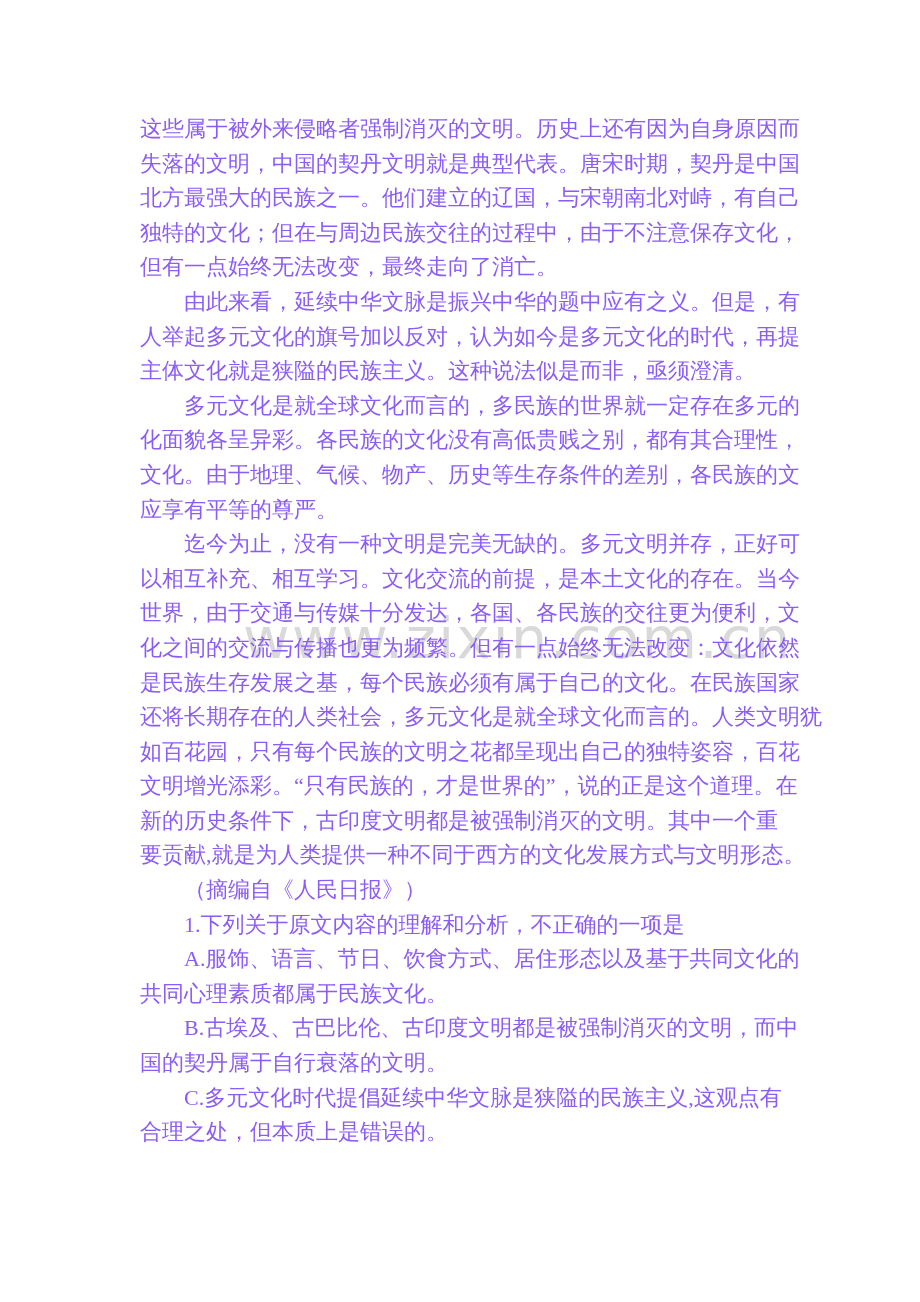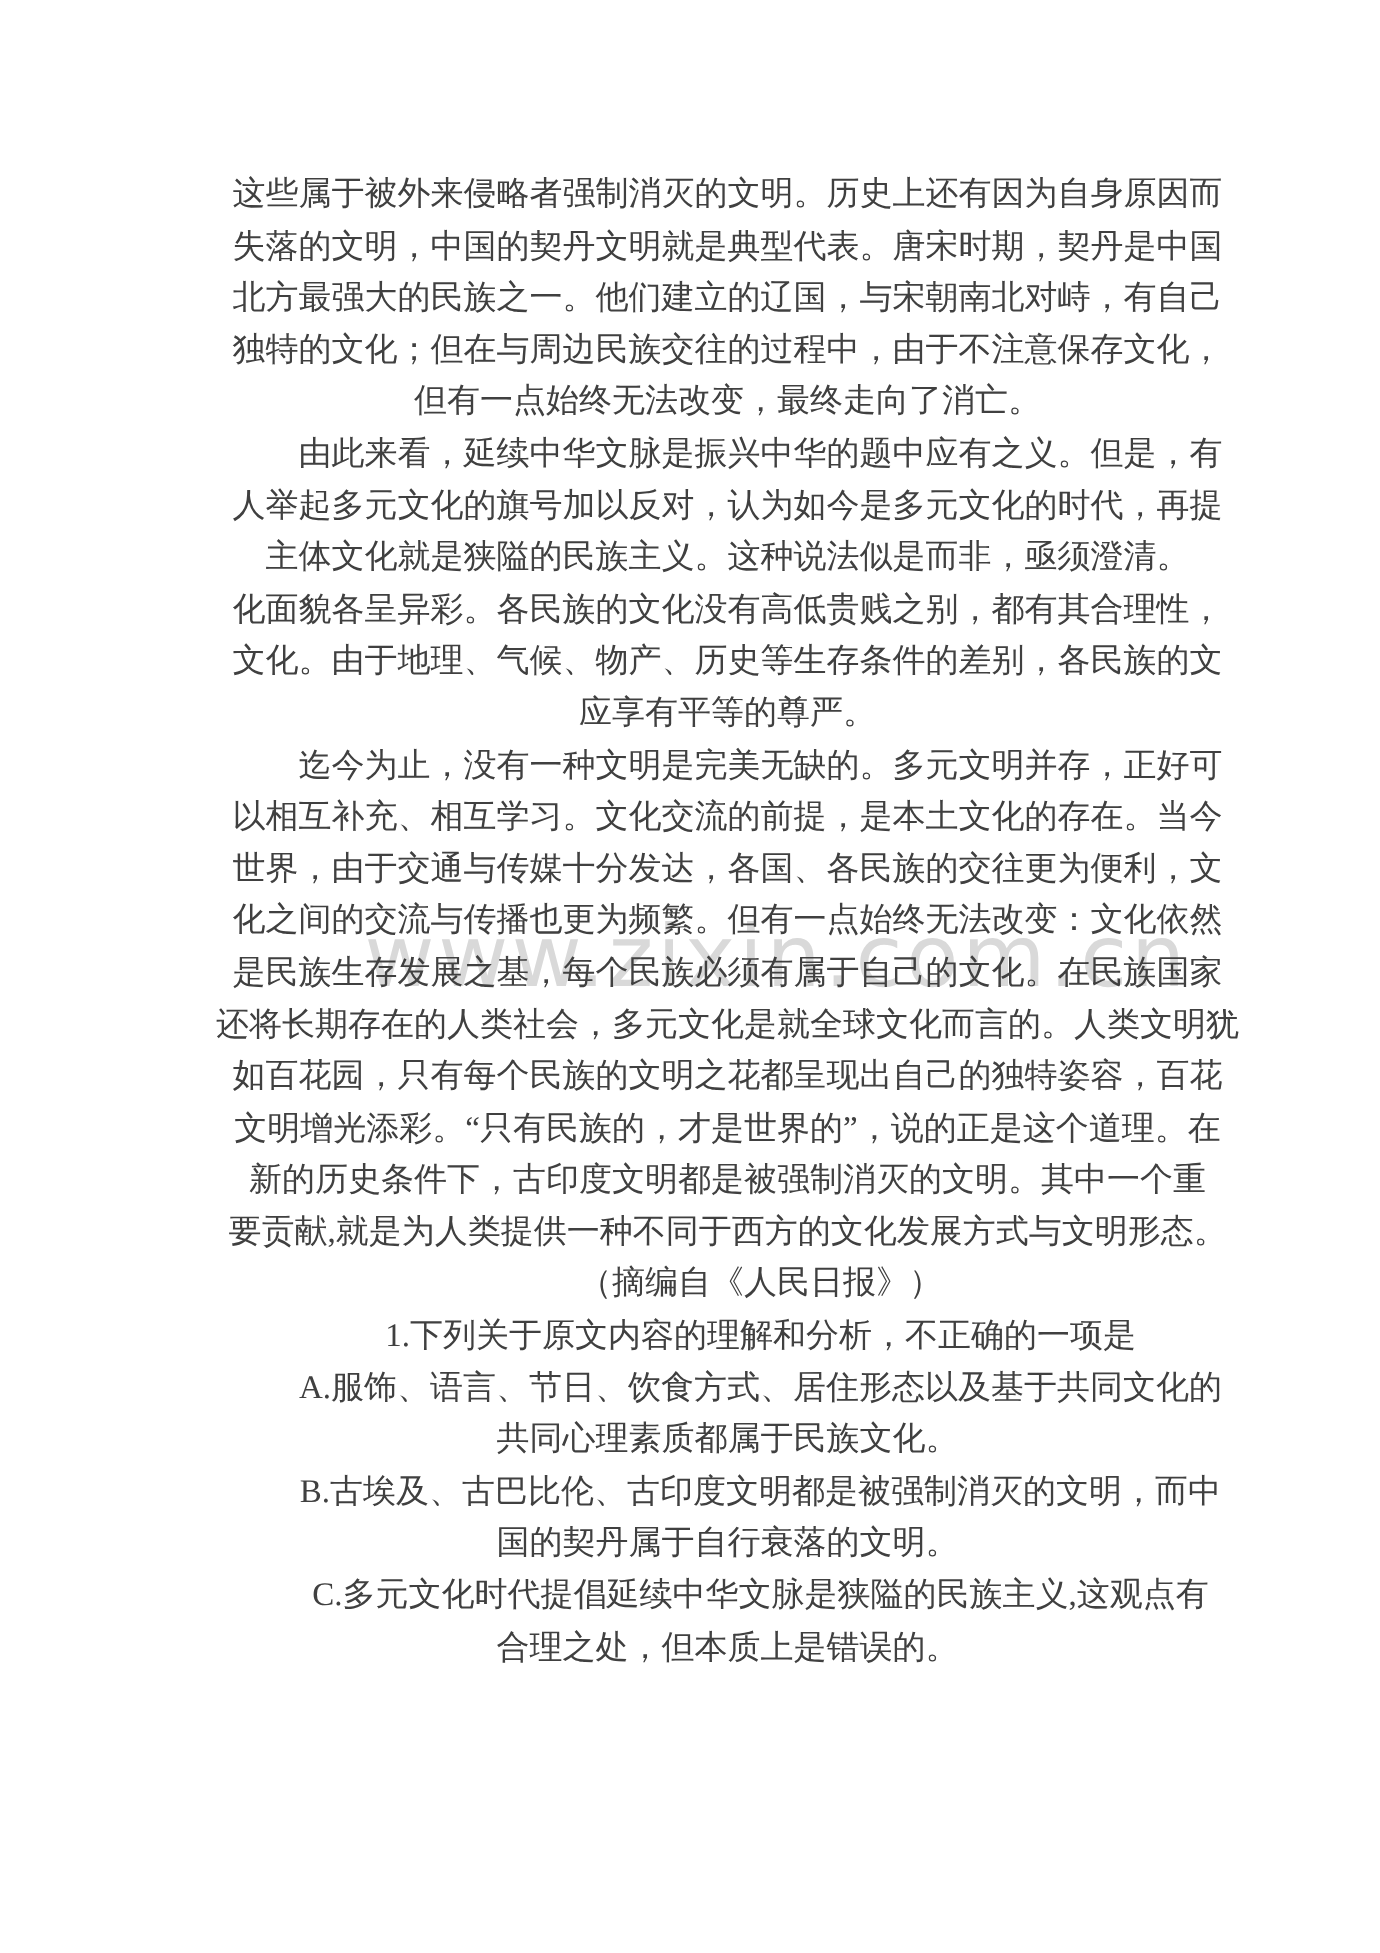--- a/index.html
+++ b/index.html
@@ -44,29 +44,30 @@
   }
   .line.indent {
     padding-left: 44px;
   }
 </style>
 </head>
 <body>
 
 <div class="page">
   <div class="watermark" style="color: rgb(217, 217, 217);">www.zixin.com.cn</div>
-  <div class="content" style="color: #404040; text-align: center;">
+  <div class="content" style="color: #8b5cf6;">
       <div class="line">这些属于被外来侵略者强制消灭的文明。历史上还有因为自身原因而</div>
       <div class="line">失落的文明，中国的契丹文明就是典型代表。唐宋时期，契丹是中国</div>
       <div class="line">北方最强大的民族之一。他们建立的辽国，与宋朝南北对峙，有自己</div>
       <div class="line">独特的文化；但在与周边民族交往的过程中，由于不注意保存文化，</div>
       <div class="line">但有一点始终无法改变，最终走向了消亡。</div>
       <div class="line indent">由此来看，延续中华文脉是振兴中华的题中应有之义。但是，有</div>
       <div class="line">人举起多元文化的旗号加以反对，认为如今是多元文化的时代，再提</div>
       <div class="line">主体文化就是狭隘的民族主义。这种说法似是而非，亟须澄清。</div>
+      <div class="line indent">多元文化是就全球文化而言的，多民族的世界就一定存在多元的</div>
       <div class="line">化面貌各呈异彩。各民族的文化没有高低贵贱之别，都有其合理性，</div>
       <div class="line">文化。由于地理、气候、物产、历史等生存条件的差别，各民族的文</div>
       <div class="line">应享有平等的尊严。</div>
       <div class="line indent">迄今为止，没有一种文明是完美无缺的。多元文明并存，正好可</div>
       <div class="line">以相互补充、相互学习。文化交流的前提，是本土文化的存在。当今</div>
       <div class="line">世界，由于交通与传媒十分发达，各国、各民族的交往更为便利，文</div>
       <div class="line">化之间的交流与传播也更为频繁。但有一点始终无法改变：文化依然</div>
       <div class="line">是民族生存发展之基，每个民族必须有属于自己的文化。在民族国家</div>
       <div class="line">还将长期存在的人类社会，多元文化是就全球文化而言的。人类文明犹</div>
       <div class="line">如百花园，只有每个民族的文明之花都呈现出自己的独特姿容，百花</div>

